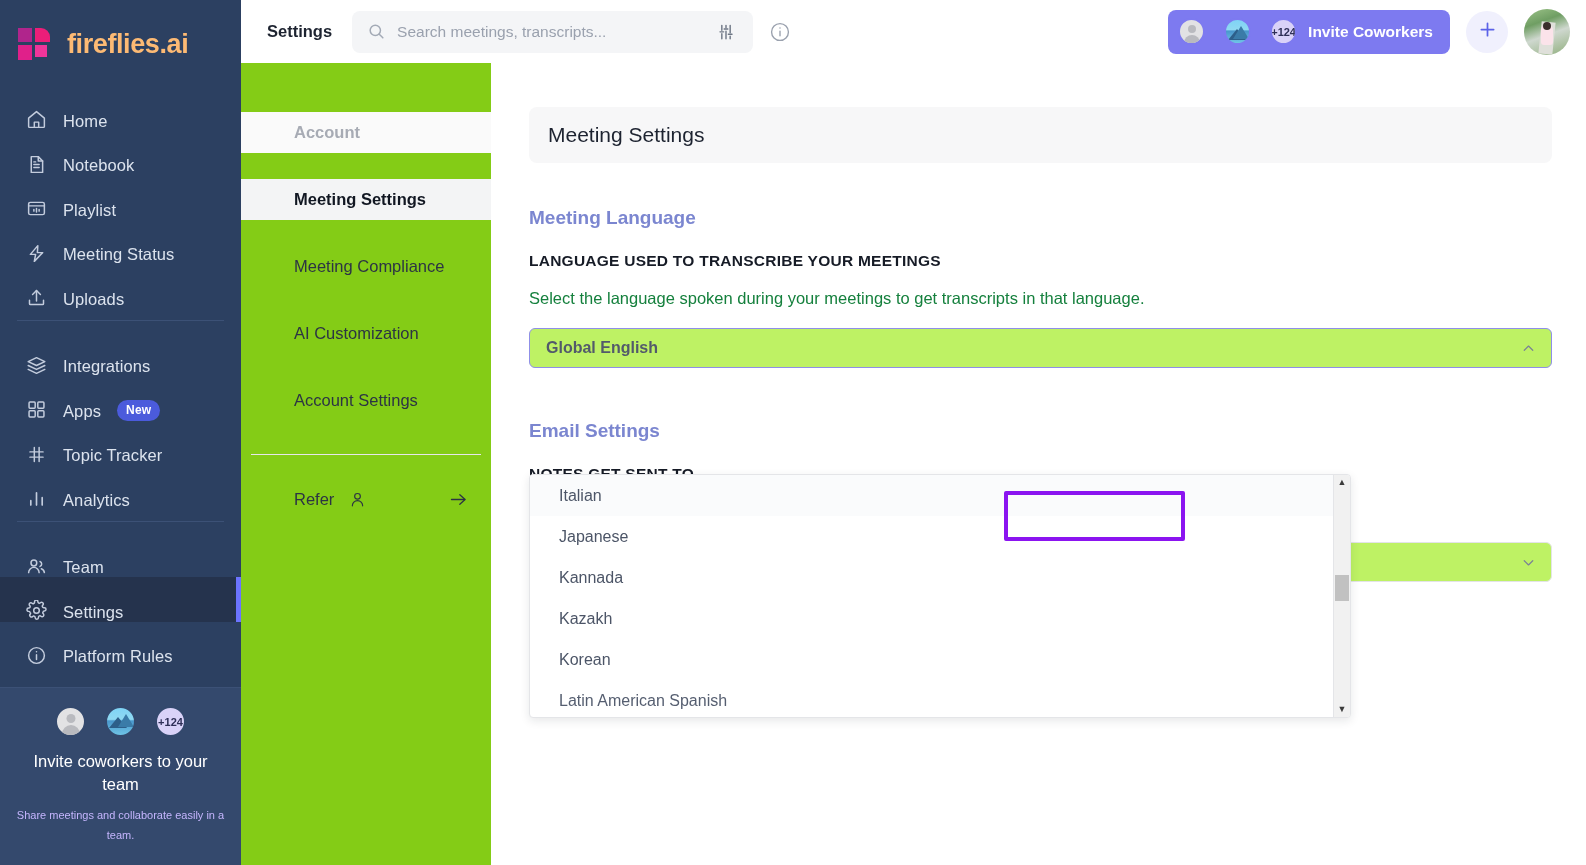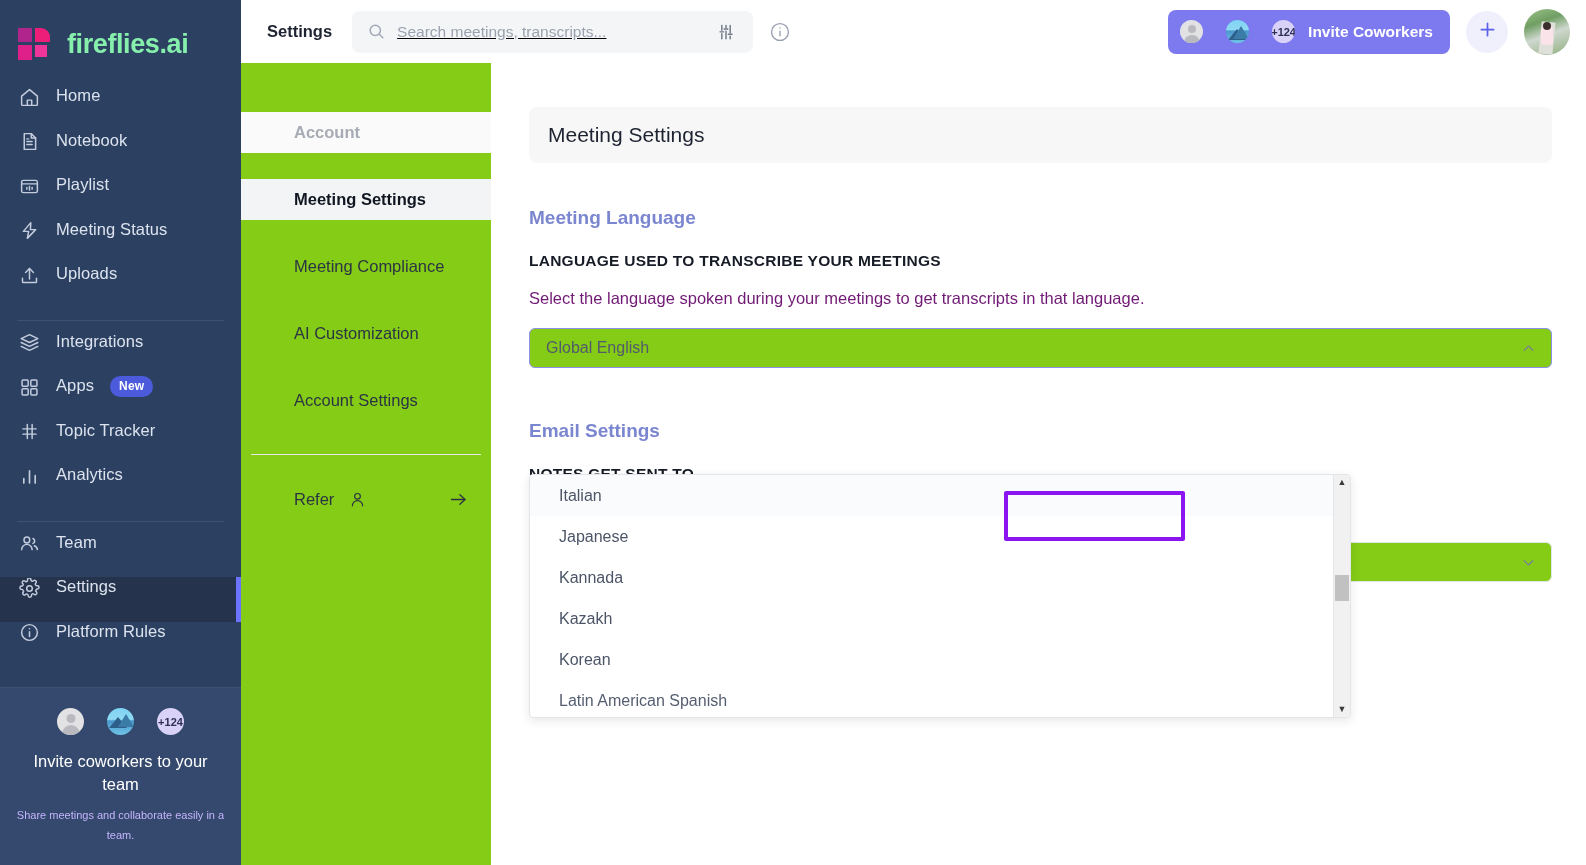--- a/index.html
+++ b/index.html
@@ -21,28 +21,28 @@
     overflow: hidden;
   }
   .logo-row {
     display: flex; align-items: center;
     gap: 13px;
     padding: 16px 0 0 14px;
     height: 72px;
   }
   .logo-mark { width: 40px; height: 40px; position: relative; flex: 0 0 40px; }
   .logo-text {
-    color: #86efac; font-size: 27px; font-weight: 700;
+    color: #fdba74; font-size: 27px; font-weight: 700;
     letter-spacing: -0.4px;
   }
   .nav-group { padding-top: 14px; }
   .nav-item {
-    display: flex; align-items: flex-start;
+    display: flex; align-items: flex-end;
     height: 44.5px;
-    padding-left: 18px;
+    padding-left: 25px;
     gap: 16px;
     cursor: pointer;
     position: relative;
   }
   .nav-item .ic {
     width: 22px; height: 22px; flex: 0 0 22px;
     display: flex; align-items: center; justify-content: center;
     color: #c3ccdd;
   }
   .nav-item .lbl {
@@ -115,21 +115,21 @@
     padding: 0 16px 0 26px;
     background: #fff;
     position: relative;
     z-index: 5;
   }
   .topbar-title { font-size: 16.5px; font-weight: 700; color: #1d2330; margin-right: 20px; }
   .searchbox {
     width: 401px; height: 42px;
     background: #f4f5f7; border-radius: 8px;
     display: flex; align-items: center;
-    padding: 0 12px 0 14px; gap: 11px; text-decoration: underline;
+    padding: 0 12px 0 14px; gap: 11px;
   }
   .searchbox .sinput {
     flex: 1; border: 0; background: transparent; outline: none;
     font-family: inherit; font-size: 15.5px; color: #4e5668;
   }
   .searchbox .sinput::placeholder { color: #9aa1ae; }
   .icon-btn {
     width: 30px; height: 30px; display: flex; align-items: center; justify-content: center;
     cursor: pointer; color: #6d7685;
   }
@@ -209,26 +209,26 @@
   }
   .section { margin: 0 34px 0 38px; }
   .section-title {
     color: #7b86d0; font-size: 19px; font-weight: 700;
     margin-top: 44px;
   }
   .field-label {
     font-size: 15.5px; font-weight: 700; color: #161b26;
     letter-spacing: 0.25px; margin-top: 23px;
   }
-  .field-desc { font-size: 16.5px; color: #701a75; margin-top: 19px; }
+  .field-desc { font-size: 16.5px; color: #15803d; margin-top: 19px; }
   .select-box {
     margin-top: 20px; height: 40px;
     border: 1px solid #8f8fe8; border-radius: 6px;
     display: flex; align-items: center; padding: 0 14px 0 16px;
-    cursor: pointer; background: #84cc16;
+    cursor: pointer; background: #bef264; font-weight: bold;
   }
   .select-box.plain { border-color: #e3e4e7; }
   .select-value { flex: 1; font-size: 16px; color: #525a6b; }
   .chev { color: #7a8296; display: flex; }
 
   .dropdown {
     position: absolute;
     left: 38px; top: 411px;
     width: 822px; height: 244px;
     background: #fff;

